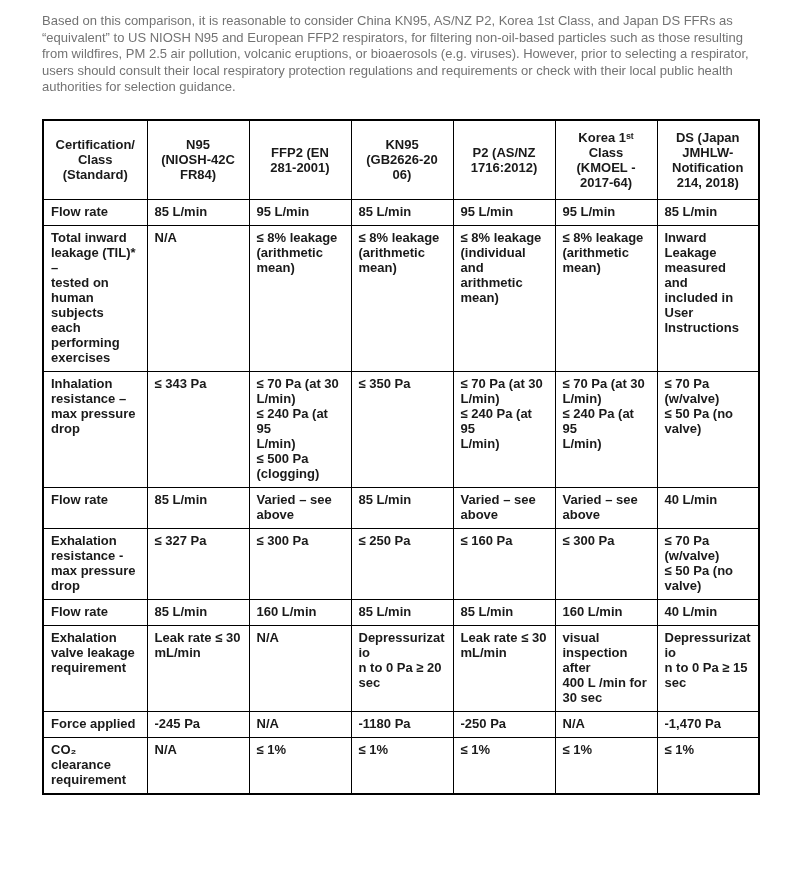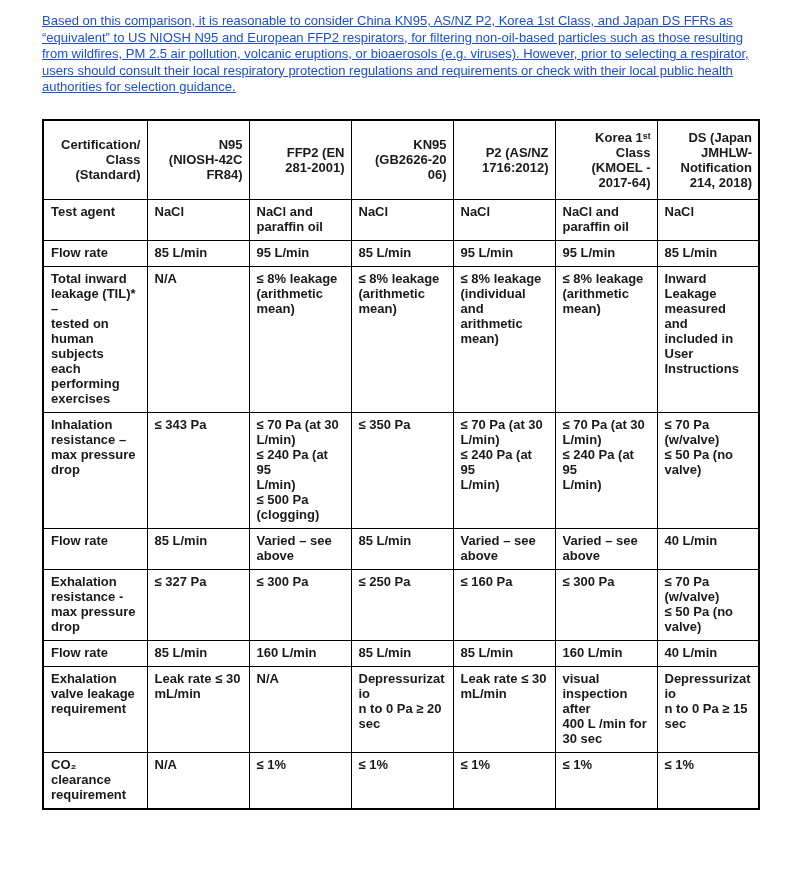--- a/index.html
+++ b/index.html
@@ -17,22 +17,21 @@
   .page {
     box-sizing: border-box;
     width: 800px;
     padding: 13px 42px 0 42px;
   }
   .intro {
     margin: 0;
     width: 716px;
     font-size: 13px;
     line-height: 16.5px;
-    color: #1d4ed8;
-    text-decoration: underline;
+    color: #737373;
   }
   table.cmp {
     margin-top: 23px;
     width: 716px;
     border-collapse: collapse;
     table-layout: fixed;
     border: 2px solid #000;
   }
   table.cmp th,
   table.cmp td {
@@ -42,21 +41,21 @@
     padding: 4px 7px 6px 7px;
     vertical-align: top;
     text-align: left;
     font-weight: 700;
     color: #1a1a1a;
     white-space: pre-line;
     overflow-wrap: break-word;
     word-wrap: break-word;
   }
   table.cmp th {
-    text-align: right;
+    text-align: center;
     vertical-align: middle;
     height: 70px;
     padding: 4px 6px;
   }
 </style>
 </head>
 <body>
 
 <div class="page">
 
@@ -92,31 +91,20 @@
 (KMOEL -
 2017-64)</th>
         <th>DS (Japan
 JMHLW-
 Notification
 214, 2018)</th>
       </tr>
     </thead>
     <tbody>
       <tr>
-        <td>Test agent</td>
-        <td>NaCl</td>
-        <td>NaCl and
-paraffin oil</td>
-        <td>NaCl</td>
-        <td>NaCl</td>
-        <td>NaCl and
-paraffin oil</td>
-        <td>NaCl</td>
-      </tr>
-      <tr>
         <td>Flow rate</td>
         <td>85 L/min</td>
         <td>95 L/min</td>
         <td>85 L/min</td>
         <td>95 L/min</td>
         <td>95 L/min</td>
         <td>85 L/min</td>
       </tr>
       <tr>
         <td>Total inward
@@ -221,20 +209,29 @@
 mL/min</td>
         <td>visual
 inspection after
 400 L /min for
 30 sec</td>
         <td>Depressurizatio
 n to 0 Pa ≥ 15
 sec</td>
       </tr>
       <tr>
+        <td>Force applied</td>
+        <td>-245 Pa</td>
+        <td>N/A</td>
+        <td>-1180 Pa</td>
+        <td>-250 Pa</td>
+        <td>N/A</td>
+        <td>-1,470 Pa</td>
+      </tr>
+      <tr>
         <td>CO₂ clearance
 requirement</td>
         <td>N/A</td>
         <td>≤ 1%</td>
         <td>≤ 1%</td>
         <td>≤ 1%</td>
         <td>≤ 1%</td>
         <td>≤ 1%</td>
       </tr>
     </tbody>

